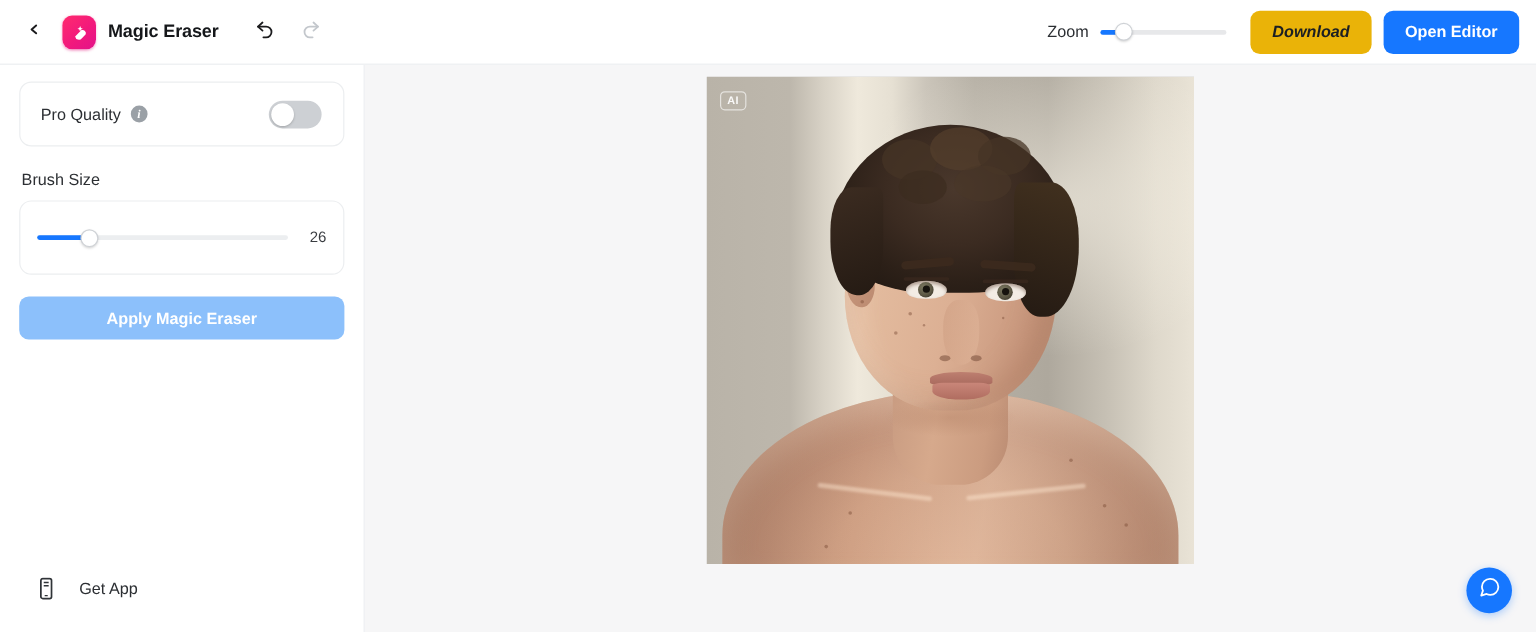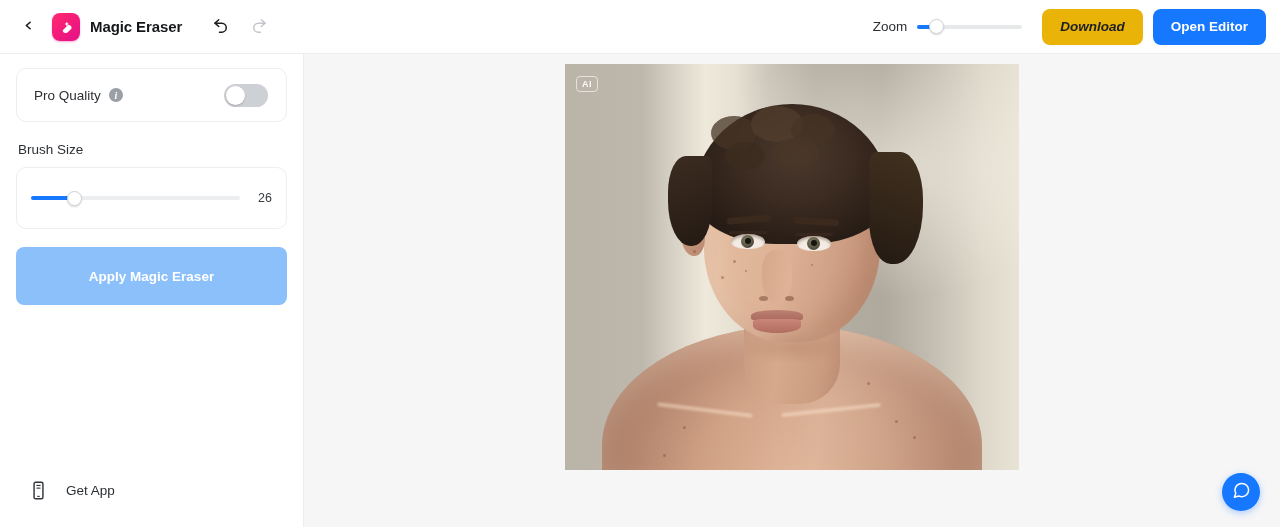--- a/index.html
+++ b/index.html
@@ -124,21 +124,21 @@
   .brush-thumb {
     position: absolute; left: 36px; width: 15px; height: 15px;
     border-radius: 50%; background: #ffffff; border: 1px solid #cfd2d6;
     box-shadow: 0 1px 2px rgba(0,0,0,.16);
   }
   .brush-value {
     font-size: 12.5px; color: #3a3d41; width: 22px; text-align: right;
   }
 
   .apply-btn {
-    margin-top: 18px; height: 58px; width: 100%;
+    margin-top: 18px; height: 36px; width: 100%;
     background: #8cc0fb; color: #ffffff;
     border: none; border-radius: 8px;
     font-size: 13.5px; font-weight: bold; cursor: default;
     font-family: "Liberation Sans", sans-serif;
     display: flex; align-items: center; justify-content: center;
   }
 
   .sb-bottom { margin-top: auto; padding-bottom: 14px; }
   .sb-link {
     display: flex; align-items: center; gap: 18px;
@@ -147,21 +147,21 @@
   .sb-link .ic { width: 20px; display: flex; align-items: center; justify-content: center; color: #303438; }
   .sb-link .tx { font-size: 13.5px; color: #2c2f33; }
 
   
   .canvas {
     flex: 1; background: #f6f6f7;
     display: flex; align-items: flex-start; justify-content: center;
     position: relative; overflow: hidden;
   }
   .photo-wrap {
-    position: relative; width: 454px; height: 406px;
+    position: relative; width: 406px; height: 406px;
     margin-top: 10px;
     text-decoration: underline;
   }
   .photo {
     width: 100%; height: 100%; position: relative; overflow: hidden;
     background: #b6b0a6;
   }
   
   .bg-wall {
     position: absolute; inset: 0;

